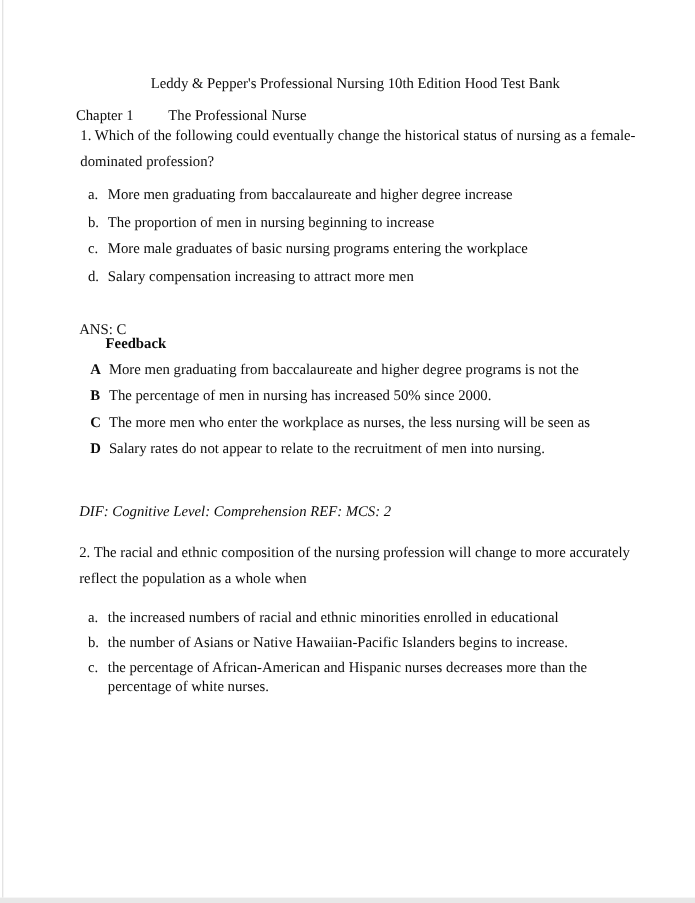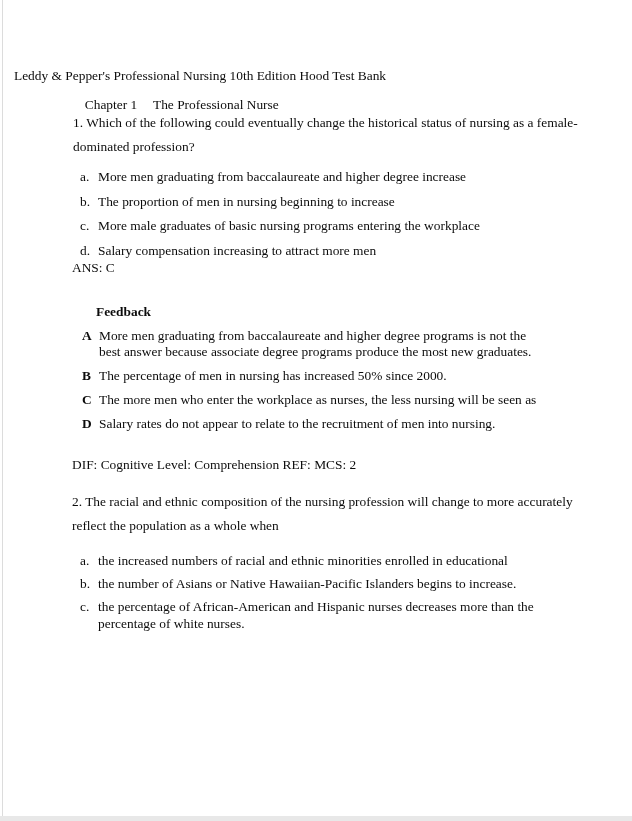--- a/index.html
+++ b/index.html
@@ -22,48 +22,49 @@
   .bottom-edge {
     position: absolute;
     left: 0; right: 0; bottom: 0;
     height: 5px;
     background: #e8e8e8;
   }
   .doc-title {
     position: absolute;
     top: 68px; left: 0;
     width: 632px;
+    text-align: center;
     text-indent: 14px;
     white-space: nowrap;
   }
   .chapter-row {
     position: absolute;
     top: 97px; left: 69px;
     white-space: nowrap;
   }
-  .chapter-label { display: inline-block; width: 84px; text-align: center; }
+  .chapter-label { display: inline-block; width: 84px; }
   .q-text {
     position: absolute;
     line-height: 23.5px;
     white-space: nowrap;
   }
   .q1-text { top: 111px; left: 73px; }
   .q2-text { top: 490px; left: 72px; }
   .options { position: absolute; left: 80px; }
   .q1-options { top: 169px; }
   .q2-options { top: 552px; }
   .option { display: flex; margin-bottom: 8px; line-height: 16.5px; }
   .q2-options .option { margin-bottom: 6px; line-height: 17px; }
   .option .letter { flex: none; width: 18px; }
-  .ans-line { position: absolute; top: 260px; left: 72px; }
+  .ans-line { position: absolute; top: 292px; left: 72px; }
   .fb-heading { position: absolute; top: 304px; left: 96px; font-weight: bold; text-align: right; }
   .feedback { position: absolute; top: 328px; left: 82px; }
   .fb-item { display: flex; margin-bottom: 8px; line-height: 16px; }
   .fb-item .letter { flex: none; width: 17px; font-weight: bold; }
-  .dif-line { position: absolute; top: 457px; left: 72px; white-space: nowrap; }
+  .dif-line { position: absolute; top: 457px; left: 72px; white-space: nowrap; font-style: italic; }
 </style>
 </head>
 <body>
 
 <div class="page">
   <div class="left-edge"></div>
 
   <div class="doc-title">Leddy &amp; Pepper's Professional Nursing 10th Edition Hood Test Bank</div>
 
   <div class="chapter-row">
@@ -96,21 +97,20 @@
 
   <div class="ans-line">ANS: C</div>
 
   <div class="fb-heading">Feedback</div>
 
   <div class="feedback">
     <div class="fb-item">
       <span class="letter">A</span>
       <span class="text">
         <div>More men graduating from baccalaureate and higher degree programs is not the</div>
-        <div>best answer because associate degree programs produce the most new graduates.</div>
       </span>
     </div>
     <div class="fb-item">
       <span class="letter">B</span>
       <span class="text">The percentage of men in nursing has increased 50% since 2000.</span>
     </div>
     <div class="fb-item">
       <span class="letter">C</span>
       <span class="text">
         <div>The more men who enter the workplace as nurses, the less nursing will be seen as</div>

